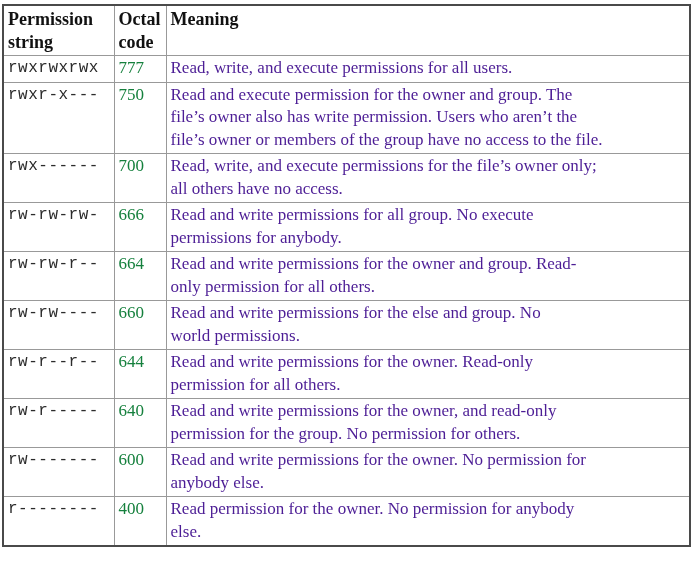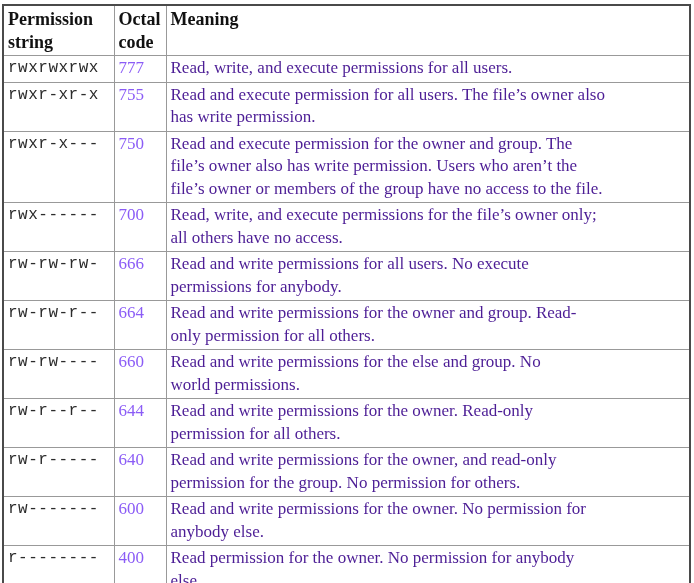--- a/index.html
+++ b/index.html
@@ -47,21 +47,21 @@
   }
   td.perm {
     font-family: "Liberation Mono", monospace;
     font-size: 16px;
     color: #2b2b2b;
     letter-spacing: 0.5px;
     white-space: nowrap;
   }
   td.octal {
     font-size: 17px;
-    color: #8b5cf6;
+    color: #15803d;
   }
   td.meaning {
     font-size: 17px;
     color: #4c1d95;
   }
 </style>
 </head>
 <body>
 
 <div class="page">
@@ -80,46 +80,40 @@
         <th>Meaning</th>
       </tr>
     </thead>
     <tbody id="rows-body">
   <tr>
     <td class="perm">rwxrwxrwx</td>
     <td class="octal">777</td>
     <td class="meaning">Read, write, and execute permissions for all users.</td>
   </tr>
 
-  <tr>
-    <td class="perm">rwxr-xr-x</td>
-    <td class="octal">755</td>
-    <td class="meaning">Read and execute permission for all users. The file’s owner also
-has write permission.</td>
-  </tr>
 
   <tr>
     <td class="perm">rwxr-x---</td>
     <td class="octal">750</td>
     <td class="meaning">Read and execute permission for the owner and group. The
 file’s owner also has write permission. Users who aren’t the
 file’s owner or members of the group have no access to the file.</td>
   </tr>
 
   <tr>
     <td class="perm">rwx------</td>
     <td class="octal">700</td>
     <td class="meaning">Read, write, and execute permissions for the file’s owner only;
 all others have no access.</td>
   </tr>
 
   <tr>
     <td class="perm">rw-rw-rw-</td>
     <td class="octal">666</td>
-    <td class="meaning">Read and write permissions for all users. No execute
+    <td class="meaning">Read and write permissions for all group. No execute
 permissions for anybody.</td>
   </tr>
 
   <tr>
     <td class="perm">rw-rw-r--</td>
     <td class="octal">664</td>
     <td class="meaning">Read and write permissions for the owner and group. Read-
 only permission for all others.</td>
   </tr>
 

